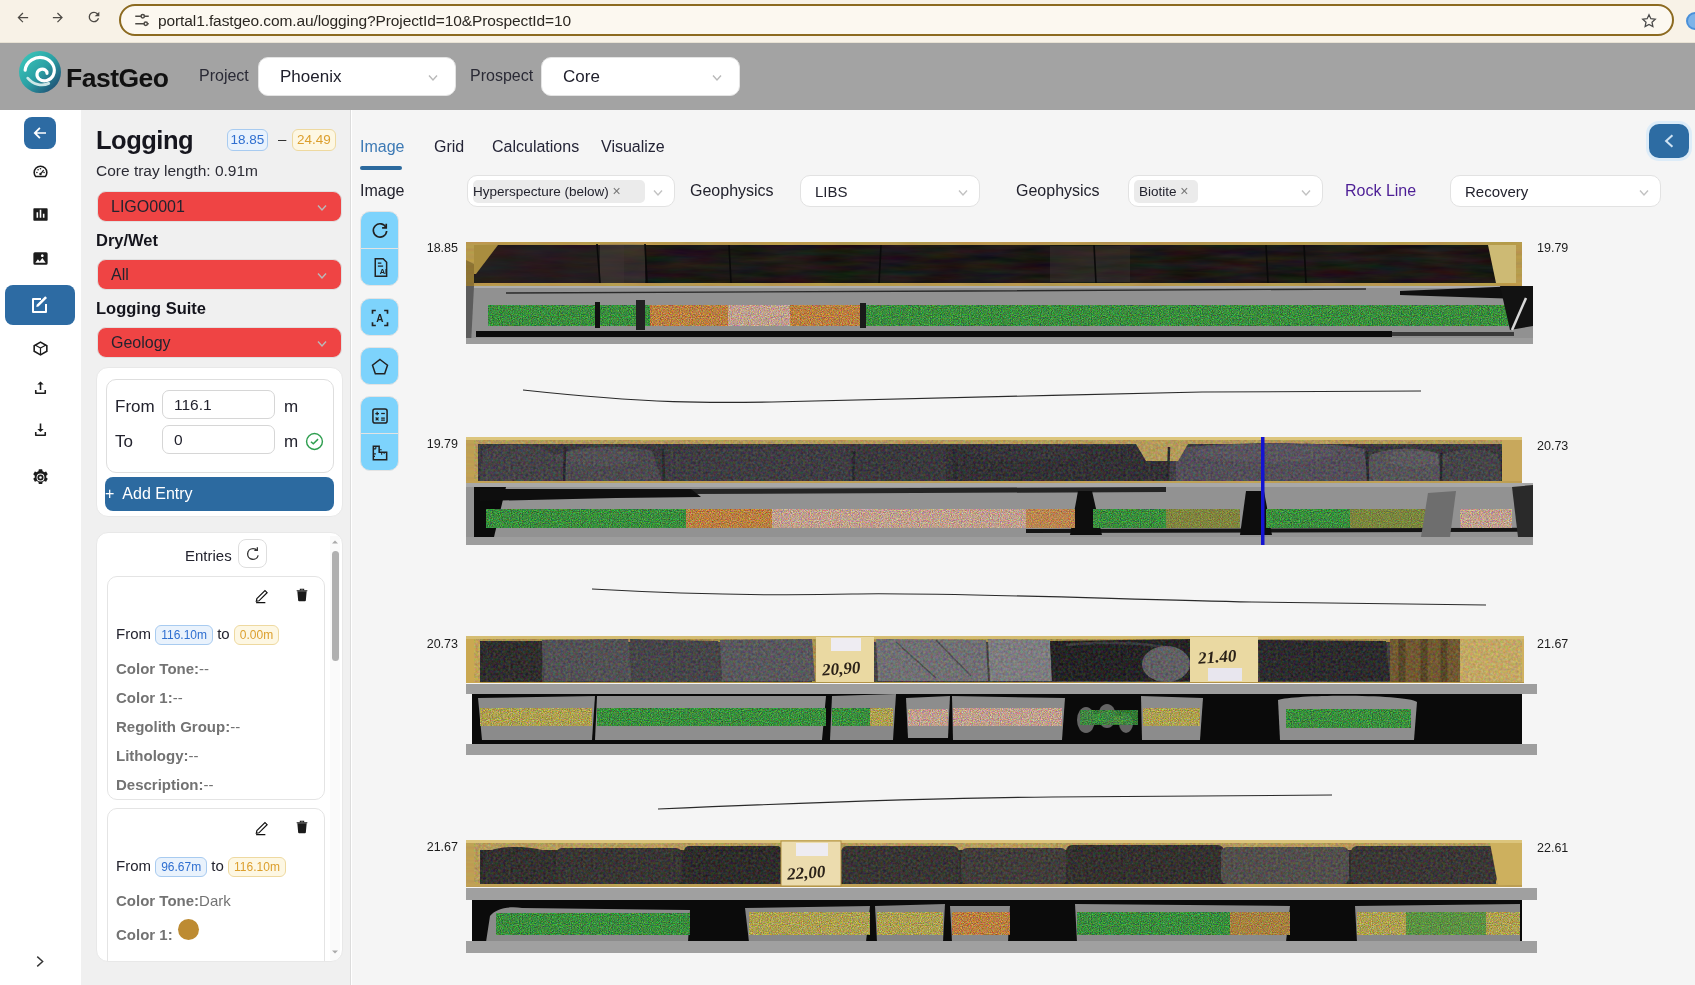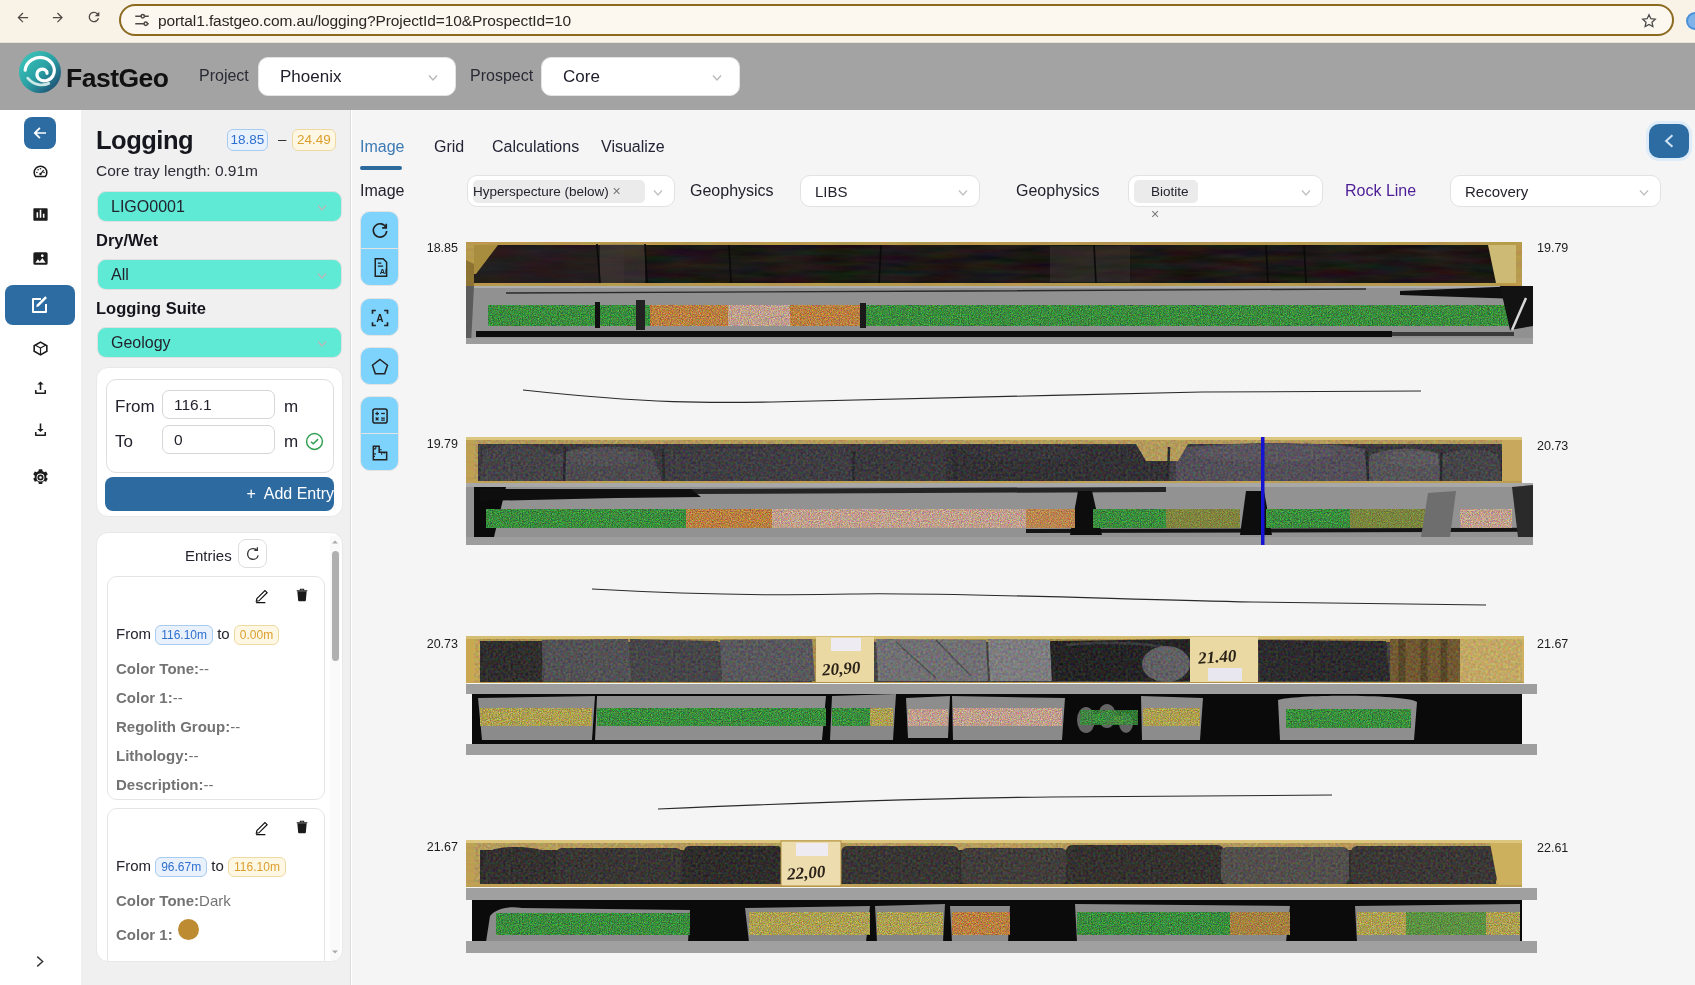--- a/index.html
+++ b/index.html
@@ -13,21 +13,21 @@
 .hlabel { position:absolute; top:24px; font-size:16px; color:#2a2a35; }
 .hselect { position:absolute; top:14px; height:39px; background:#fff; border:1px solid #e4e4e4; border-radius:10px; font-size:17px; color:#20202c; }
 .hselect span { position:absolute; left:21px; top:9px;text-align:center; }
 .chev { position:absolute; width:12px; height:12px; }
 #sidebar { position:absolute; left:0; top:110px; width:81px; height:875px; background:#fff; }
 #leftpanel { position:absolute; left:81px; top:110px; width:270px; height:875px; background:#f0f0f0; border-right:1px solid #dcdcdc; }
 #main { position:absolute; left:352px; top:110px; width:1343px; height:875px; background:#f5f5f5; }
 .sbtn { position:absolute; border-radius:8px; background:#2d6ba3; }
 .toolbtn { position:absolute; left:8px; width:39px; background:#7dd3fc; border:1px solid #e3e3e3; }
 .badge { position:absolute; font-size:13.5px; border-radius:6px; text-align:center; }
-.drop { position:absolute; left:16px; width:245px; height:31px; background:#5eead4; border:1px solid #e0e0e0; border-radius:9px; font-size:16px; color:#23232e; }
+.drop { position:absolute; left:16px; width:245px; height:31px; background:#ef4444; border:1px solid #e0e0e0; border-radius:9px; font-size:16px; color:#23232e; }
 .drop span { position:absolute; left:13px; top:6px; }
 .blabel { position:absolute; left:15px; font-weight:bold; font-size:16.5px; color:#14141c; }
 .entrybold { font-weight:bold; font-size:15px; color:#737373; }
 .entrynorm { font-weight:normal; }
 .pill { display:inline-block; font-size:12px; border-radius:6px; padding:2px 5px; }
 .pillblue { background:#e9f2fc; border:1px solid #a8cbf0; color:#2f6fd0; }
 .pillyel { background:#fdf7e3; border:1px solid #eed9a0; color:#dc9f2e; }
 .deplabel { position:absolute; font-size:12.5px; color:#1c1c1c; }
 </style>
 </head>
@@ -170,21 +170,21 @@
   <div style="position:absolute;left:203px;top:287px;font-size:17px;color:#23232e">m</div>
   <div style="position:absolute;left:34px;top:322px;font-size:17px;color:#23232e">To</div>
   <div style="position:absolute;left:81px;top:315px;width:113px;height:29px;background:#fff;border:1px solid #d6d6d6;border-radius:7px;font-size:15.5px;color:#23232e">
       <span style="position:absolute;left:11px;top:5px">0</span>
     </div>
   <div style="position:absolute;left:203px;top:322px;font-size:17px;color:#23232e">m</div>
   <svg style="position:absolute;left:224px;top:322px" width="19" height="19" viewBox="0 0 24 24">
       <circle cx="12" cy="12" r="10" fill="none" stroke="#2e9e4f" stroke-width="1.8"></circle>
       <path d="M7.5 12.2 10.5 15 16.5 9" fill="none" stroke="#2e9e4f" stroke-width="1.8"></path>
     </svg>
-  <div style="position:absolute;left:24px;top:367px;width:229px;height:34px;background:#2c6aa0;border-radius:8px;color:#fff;font-size:16px;text-align:right;line-height:34px">+&nbsp; Add Entry</div>
+  <div style="position:absolute;left:24px;top:367px;width:229px;height:34px;background:#2c6aa0;border-radius:8px;color:#fff;font-size:16px;text-align:left;line-height:34px">+&nbsp; Add Entry</div>
 
   <div style="position:absolute;left:15px;top:422px;width:247px;height:430px;background:#fff;border:1px solid #e8e8e8;border-radius:12px;overflow:hidden">
     <div style="position:absolute;left:88px;top:14px;font-size:15px;color:#23232e">Entries</div>
     <div style="position:absolute;left:141px;top:6px;width:29px;height:29px;background:#fff;border:1px solid #dedede;border-radius:8px">
       <svg style="position:absolute;left:6px;top:6px" width="16" height="16" viewBox="0 0 24 24">
           <path d="M17.65 6.35A7.96 7.96 0 0 0 12 4a8 8 0 1 0 7.73 10" fill="none" stroke="#333" stroke-width="2"></path>
           <path d="M14 6.5h4.5V2" fill="none" stroke="#333" stroke-width="2"></path>
         </svg>
     </div>
 
@@ -256,21 +256,21 @@
   </div>
   <div style="position:absolute;left:338px;top:72px;font-size:16px;color:#23232e">Geophysics</div>
   <div style="position:absolute;left:448px;top:65px;width:180px;height:32px;background:#fff;border:1px solid #e2e2e2;border-radius:10px">
     <span style="position:absolute;left:14px;top:7px;font-size:15px;color:#23232e">LIBS</span>
     <svg class="chev" style="right:10px;top:11px" viewBox="0 0 12 12">
         <path d="M2 3.5 L6 8 L10 3.5" fill="none" stroke="#c2c2c2" stroke-width="1.4"></path>
       </svg>
   </div>
   <div style="position:absolute;left:664px;top:72px;font-size:16px;color:#23232e">Geophysics</div>
   <div style="position:absolute;left:776px;top:65px;width:195px;height:32px;background:#fff;border:1px solid #e2e2e2;border-radius:10px">
-    <div style="position:absolute;left:5px;top:4px;width:64px;height:23px;background:#ebebeb;border-radius:5px;font-size:13.5px;color:#23232e;line-height:23px;padding-left:17px">Biotite <span style="color:#777;font-size:14px">×</span></div>
+    <div style="position:absolute;left:5px;top:4px;width:64px;height:23px;background:#ebebeb;border-radius:5px;font-size:13.5px;color:#23232e;line-height:23px;padding-left:5px">Biotite <span style="color:#777;font-size:14px">×</span></div>
     <svg class="chev" style="right:10px;top:11px" viewBox="0 0 12 12">
         <path d="M2 3.5 L6 8 L10 3.5" fill="none" stroke="#c2c2c2" stroke-width="1.4"></path>
       </svg>
   </div>
   <div style="position:absolute;left:993px;top:72px;font-size:16px;color:#4c1d95">Rock Line</div>
   <div style="position:absolute;left:1098px;top:65px;width:211px;height:32px;background:#fff;border:1px solid #e2e2e2;border-radius:10px">
     <span style="position:absolute;left:14px;top:7px;font-size:15px;color:#23232e">Recovery</span>
     <svg class="chev" style="right:10px;top:11px" viewBox="0 0 12 12">
         <path d="M2 3.5 L6 8 L10 3.5" fill="none" stroke="#c2c2c2" stroke-width="1.4"></path>
       </svg>

